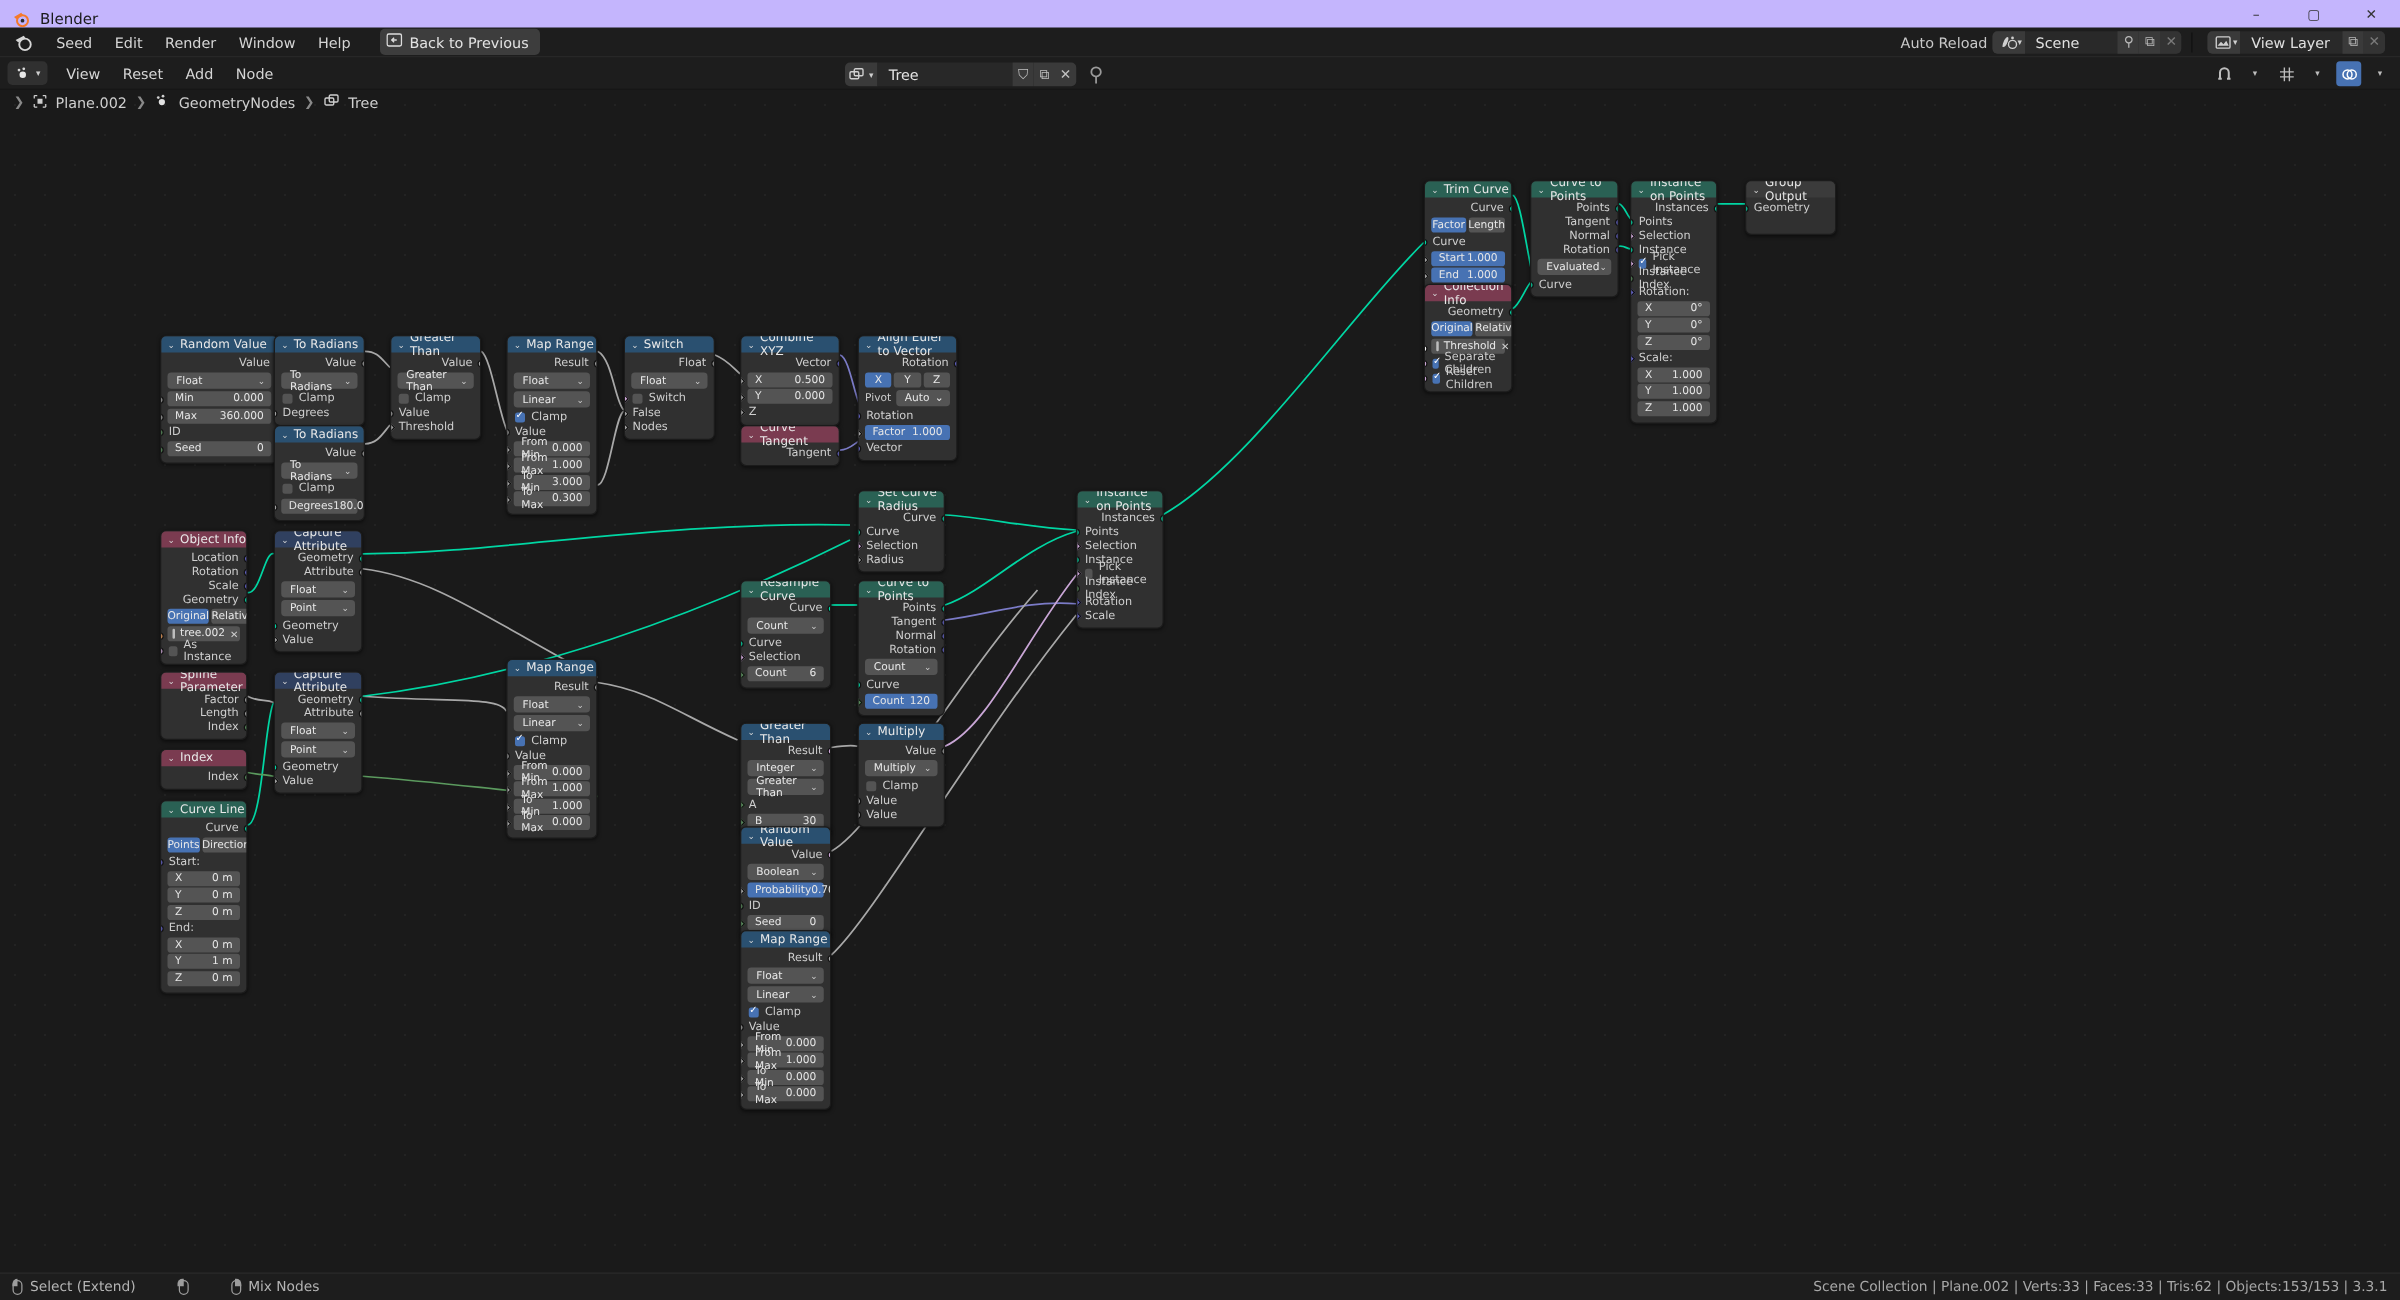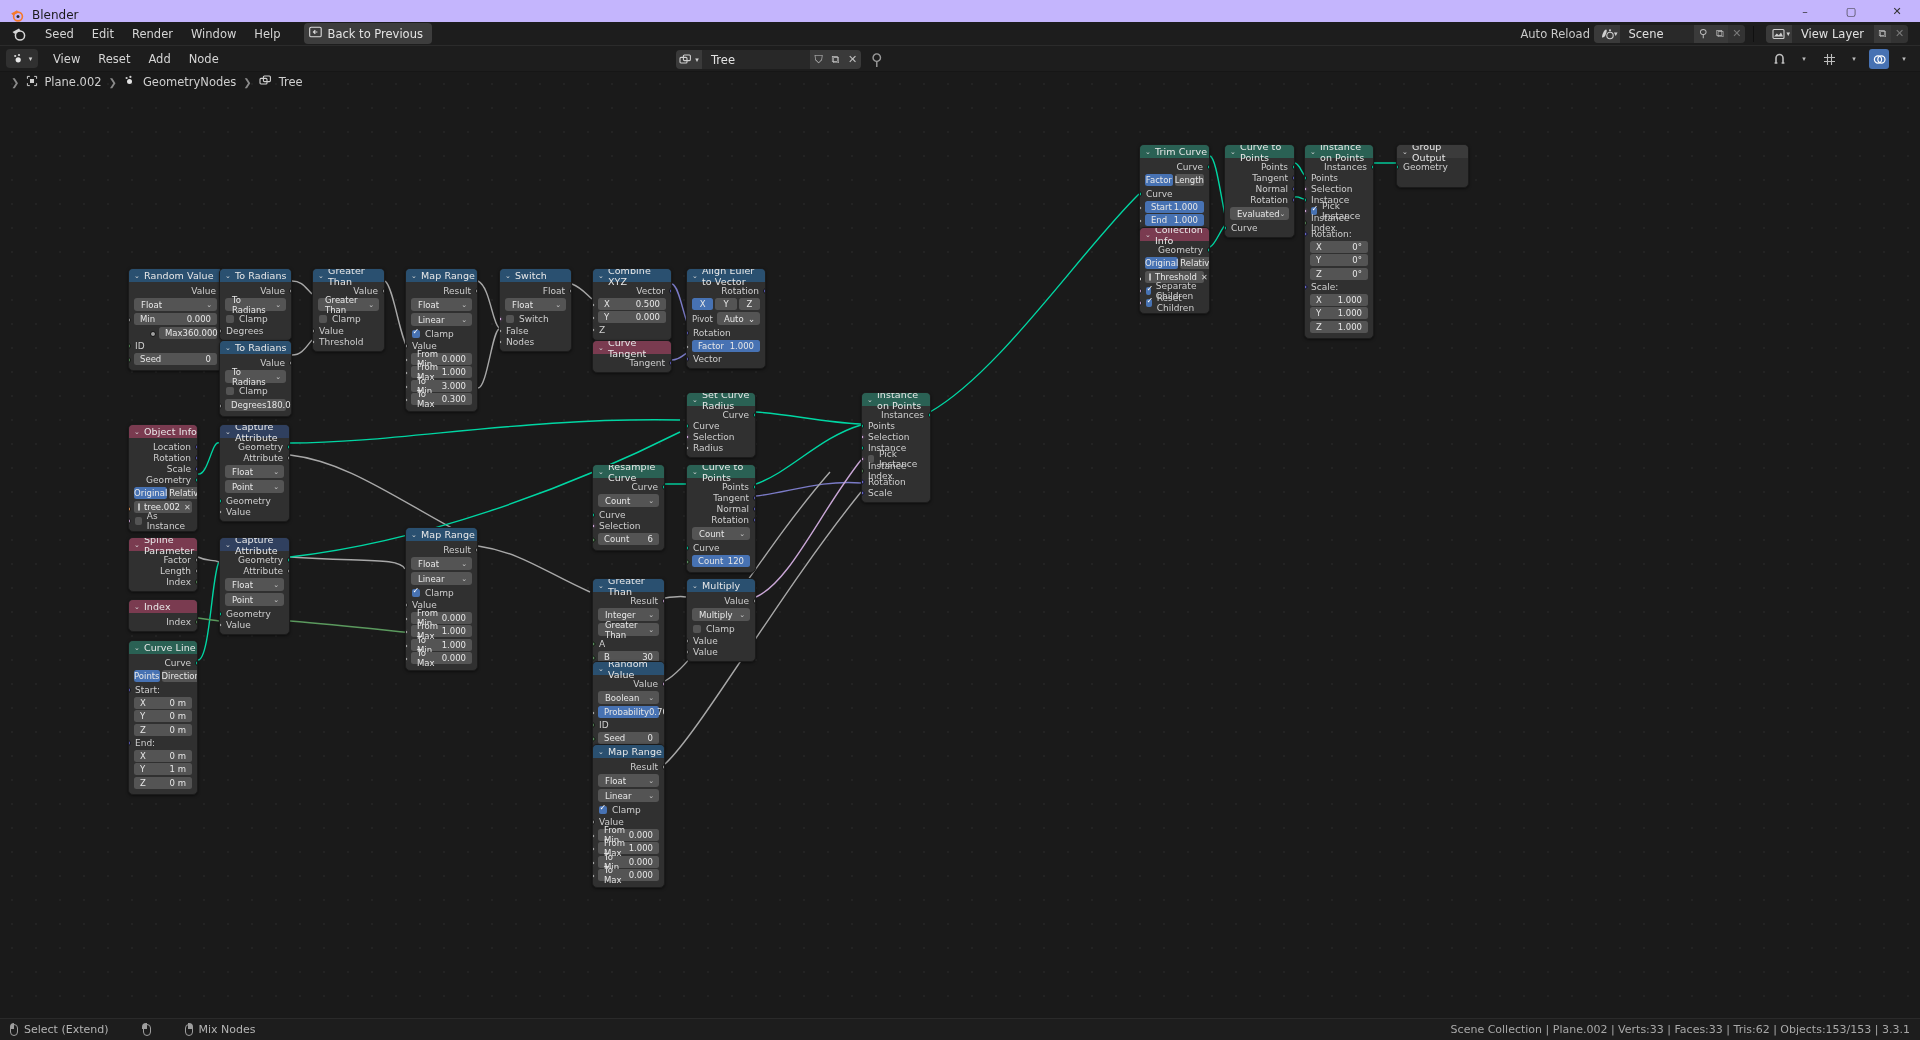--- a/index.html
+++ b/index.html
@@ -353,21 +353,21 @@
             <span>Float</span>
             <span class="cv">⌄</span>
           </div>
           <div style="position: relative;">
             <div class="field">
               <span>Min</span>
               <span>0.000</span>
             </div>
             <span class="sock l s-flt" style="top: 4px;"></span>
           </div>
-          <div style="position: relative; margin-left: 25px;">
+          <div style="position: relative;">
             <div class="field">
               <span>Max</span>
               <span>360.000</span>
             </div>
             <span class="sock l s-flt" style="top: 4px;"></span>
           </div>
           <div class="sock-row">
             <span class="sock l s-int"></span>
             <span>ID</span>
           </div>

